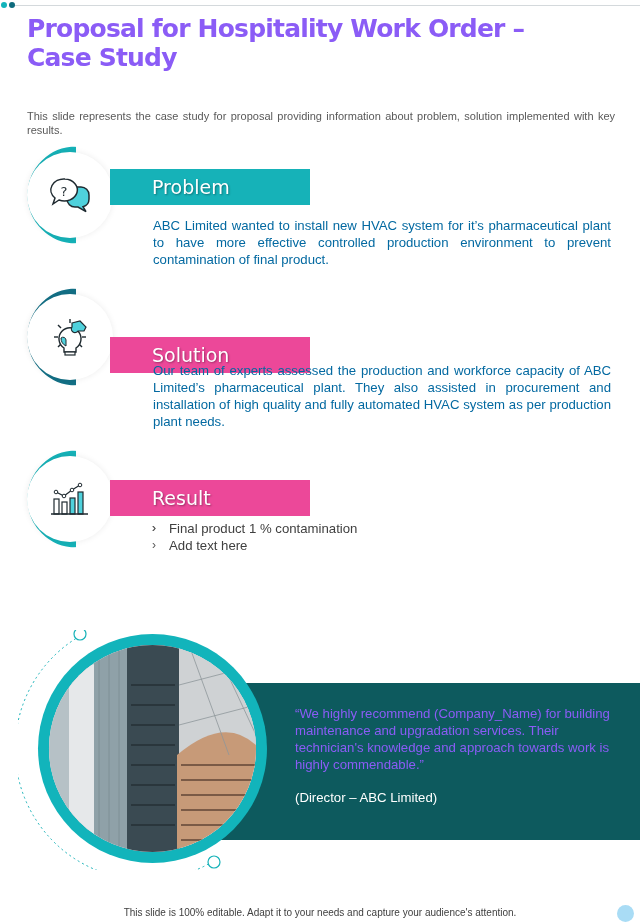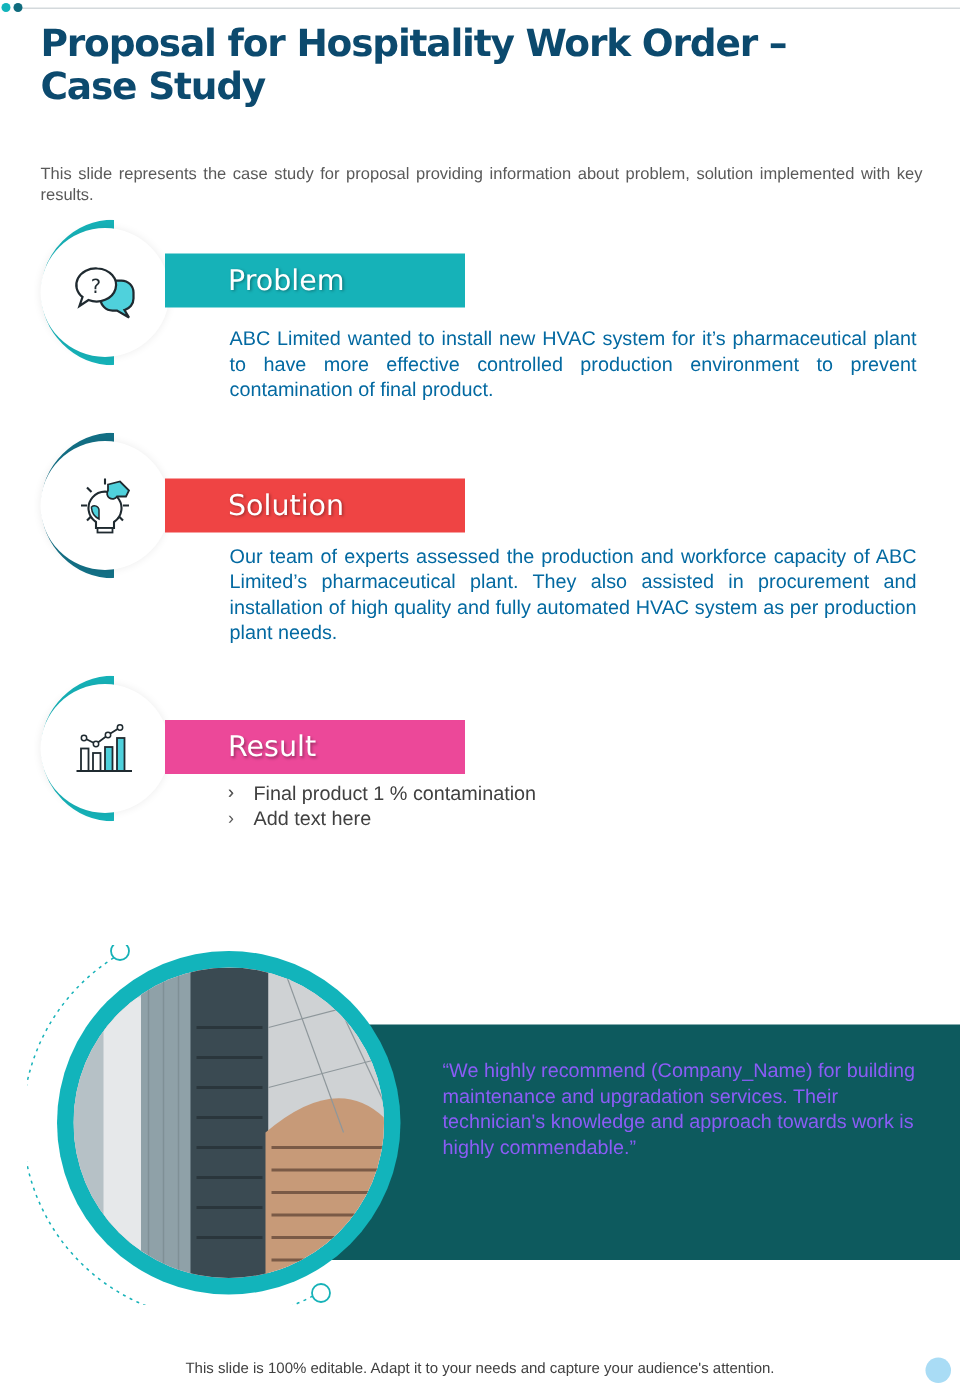--- a/index.html
+++ b/index.html
@@ -1,21 +1,21 @@
 <!DOCTYPE html>
 <html><head>
 <meta charset="utf-8">
 <style>
   html, body { margin:0; padding:0; }
   body { width:640px; height:924px; background:#ffffff; position:relative; overflow:hidden; font-family:"Liberation Sans", sans-serif; }
   .topline { position:absolute; left:14px; top:5px; width:626px; height:1px; background:#d4d9dc; }
   .dot { position:absolute; top:2px; width:6px; height:6px; border-radius:50%; }
   .dot1 { left:1px; background:#12b4bb; }
   .dot2 { left:9px; background:#0f6b7d; }
-  .title { position:absolute; left:27px; top:14px; width:560px; font-size:25px; font-weight:bold; color:#0c4a6e; line-height:29px; font-family:"DejaVu Sans", sans-serif; letter-spacing:-0.8px; }
+  .title { position:absolute; left:27px; top:14px; width:560px; font-size:25px; font-weight:bold; color:#8b5cf6; line-height:29px; font-family:"DejaVu Sans", sans-serif; letter-spacing:-0.8px; }
   .subtitle { position:absolute; left:27px; top:77px; width:588px; font-size:11px; color:#595959; line-height:14px; text-align:justify;margin-top:32px; }
   .ring { position:absolute; left:19px; width:98px; height:98px; border-radius:50%; box-sizing:border-box; }
   .ring-inner { position:absolute; left:27px; width:86px; height:86px; border-radius:50%; background:#fff; box-shadow:0 0 6px rgba(0,0,0,0.08); display:flex; align-items:center; justify-content:center; }
   .band { position:absolute; left:110px; width:200px; height:36px; display:flex; align-items:center; }
   .band span { margin-left:42px; color:#fff; font-weight:normal; font-size:19px; font-family:"DejaVu Sans", sans-serif; text-shadow:1px 1px 2px rgba(0,0,0,0.35); }
   .body-text { position:absolute; left:153px; width:458px; font-size:13.2px; color:#0369a1; line-height:17px; text-align:justify; }
   .bullets { position:absolute; left:152px; width:460px; margin:0; padding:0; list-style:none; font-size:13.2px; color:#404040; line-height:17px; }
   .bullets li { position:relative; padding-left:17px; }
   .bullets li .chev { position:absolute; left:0; top:0; font-size:12px; color:#595959; }
 
@@ -73,21 +73,21 @@
           <line x1="20" y1="2" x2="20" y2="6"></line>
         <line x1="32" y1="30" x2="29" y2="27"></line>
           <line x1="8" y1="30" x2="11" y2="27"></line>
       </g>
       <path d="M14 31 a11 11 0 1 1 12 0 v4 h-12z" fill="#fff" stroke="#1f2a30" stroke-width="1.4"></path>
       <path d="M11 21 a9 9 0 0 0 5 8 v-6 a3 3 0 0 0 -5 -2z" fill="#4fd1dc" stroke="#1f2a30" stroke-width="1"></path>
       <path d="M22 6 l8 -2 l6 6 l-2 4 l-6 0 a3 3 0 0 1 -6 -4z" fill="#4fd1dc" stroke="#1f2a30" stroke-width="1.2"></path>
       <rect x="15" y="35" width="10" height="3" fill="#fff" stroke="#1f2a30" stroke-width="1.2"></rect>
     </svg>
   </div>
-  <div class="band" style="top:319px; background:#ef4444;">
+  <div class="band" style="top:337px; background:#ec4899;">
     <span>Solution</span>
   </div>
   <div class="body-text" style="top:362px;">Our team of experts assessed the production and workforce capacity of ABC Limited’s pharmaceutical plant. They also assisted in procurement and installation of high quality and fully automated HVAC system as per production plant needs.</div>
 </div>
 
 <div>
   <svg class="ring" style="top:450px;" width="98" height="98" viewBox="0 0 98 98">
     <path d="M 57 4 A 45 45 0 1 0 57 94" fill="none" stroke="#16b2b8" stroke-width="7"></path>
   </svg>
   <div class="ring-inner" style="top:456px;">
@@ -160,16 +160,17 @@
         <line x1="50" y1="0" x2="50" y2="207"></line>
           <line x1="60" y1="0" x2="60" y2="207"></line>
           <line x1="70" y1="0" x2="70" y2="207"></line>
       </g>
     </svg>
   </div>
 </div>
 
 <div class="quote-text">“We highly recommend (Company_Name) for building maintenance and upgradation services. Their technician's knowledge and approach towards work is highly commendable.”</div>
 <div class="quote-author">
+  <div>(Director – ABC Limited)</div>
 </div>
 
 <div class="footer">This slide is 100% editable. Adapt it to your needs and capture your audience's attention.</div>
 <div class="corner-dot"></div>
 
 </body></html>

